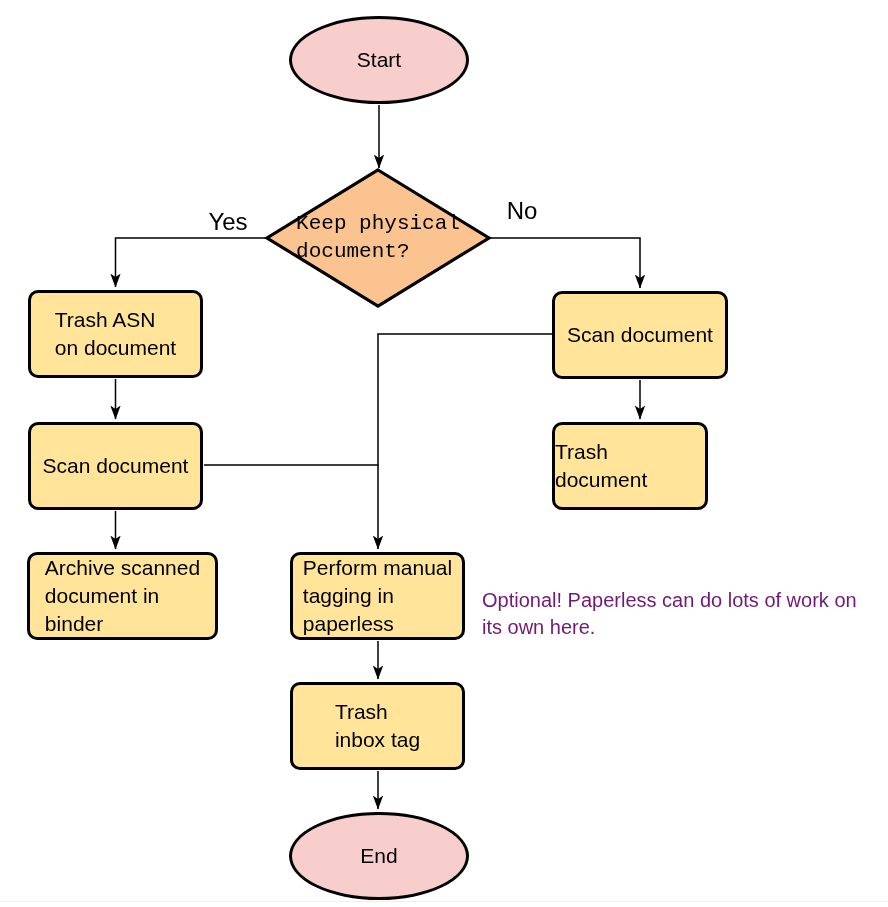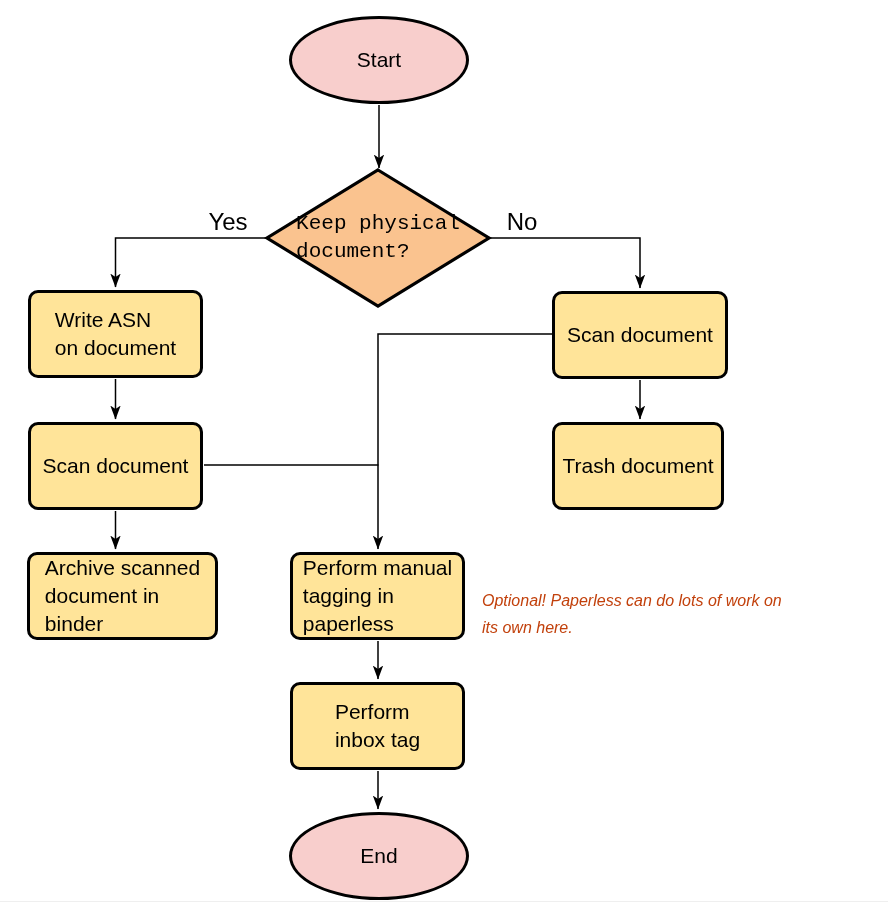--- a/index.html
+++ b/index.html
@@ -63,25 +63,24 @@
   }
   .edge-label {
     position: absolute;
     font-size: 24px;
     line-height: 24px;
     text-align: center;
     color: #000000;
   }
   .note {
     position: absolute;
-    font-style: italic;
-    font-size: 16px;
+    font-size: 20px;
     line-height: 27px;
     white-space: pre-line;
-    color: #c2410c;
+    color: #701a75;
   }
   .bottom-rule {
     position: absolute;
     left: 0;
     top: 901px;
     width: 888px;
     height: 1px;
     background: #efefef;
   }
 </style>
@@ -111,40 +110,40 @@
     <polygon class="decision-shape" points="378,170 489,238 378,306 267,238"></polygon>
   </svg>
 
   <div class="node terminal" style="left:289px; top:16px; width:180px; height:88px;">Start</div>
 
   <div class="node decision-label" style="left:267px; top:170px; width:222px; height:136px;">Keep physical
 document?</div>
 
   <div class="edge-label" style="left:198px; top:210px; width:60px;">Yes</div>
 
-  <div class="edge-label" style="left:492px; top:210px; width:60px;">No</div>
+  <div class="edge-label" style="left:492px; top:199px; width:60px;">No</div>
 
-  <div class="node process" style="left:28px; top:290px; width:175px; height:88px;">Write ASN
+  <div class="node process" style="left:28px; top:290px; width:175px; height:88px;">Trash ASN
 on document</div>
 
   <div class="node process" style="left:28px; top:422px; width:175px; height:88px;">Scan document</div>
 
   <div class="node process" style="left:27px; top:552px; width:191px; height:88px;">Archive scanned
 document in
 binder</div>
 
   <div class="node process" style="left:552px; top:291px; width:176px; height:88px;">Scan document</div>
 
-  <div class="node process" style="left:552px; top:422px; width:172px; height:88px;">Trash document</div>
+  <div class="node process" style="left:552px; top:422px; width:156px; height:88px;">Trash document</div>
 
   <div class="node process" style="left:290px; top:552px; width:175px; height:88px;">Perform manual
 tagging in
 paperless</div>
 
-  <div class="node process" style="left:290px; top:682px; width:175px; height:88px;">Perform
+  <div class="node process" style="left:290px; top:682px; width:175px; height:88px;">Trash
 inbox tag</div>
 
   <div class="node terminal" style="left:289px; top:812px; width:180px; height:88px;">End</div>
 
   <div class="note" style="left:482px; top:587px; width:402px;">Optional! Paperless can do lots of work on
 its own here.</div>
 
   <div class="bottom-rule"></div>
 
 </div>

